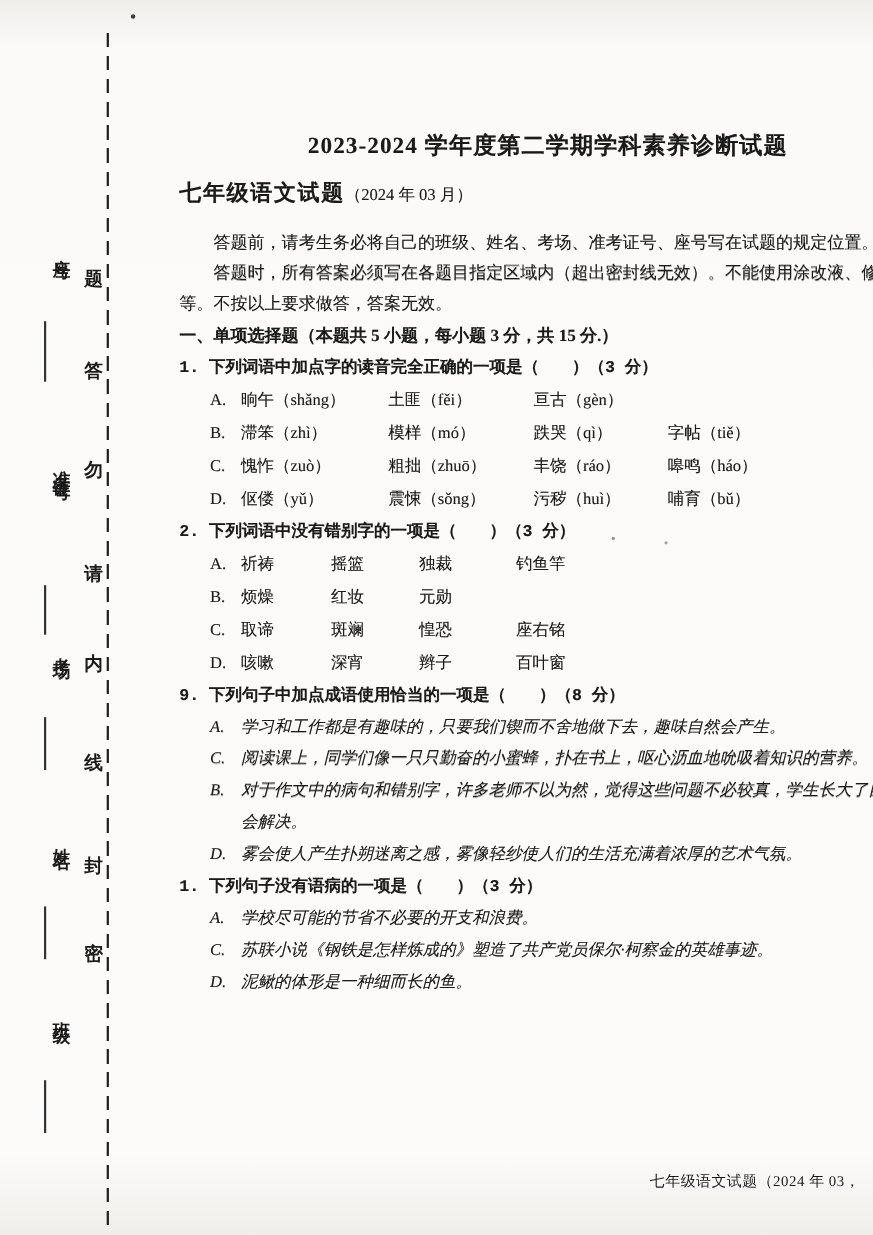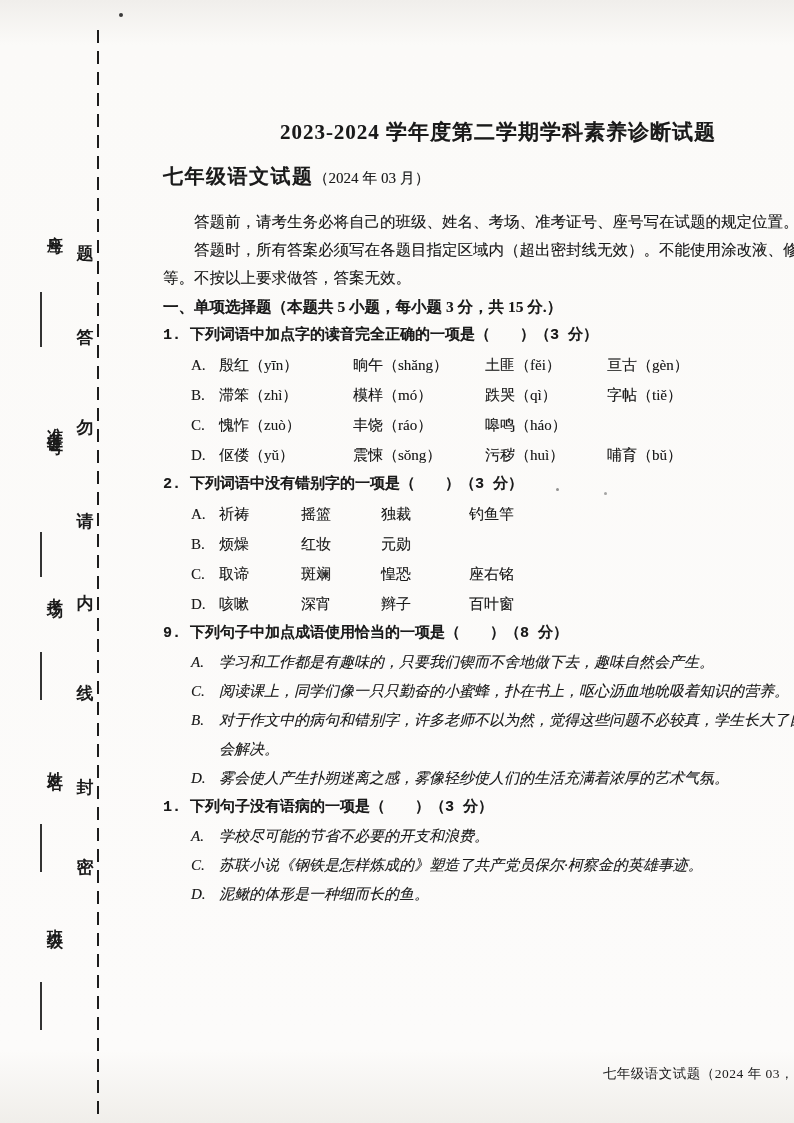--- a/index.html
+++ b/index.html
@@ -60,21 +60,21 @@
     display:grid; grid-template-columns:28px 134px 132px 122px auto;
     padding-left:28px; font-size:15px; line-height:30px;
   }
   .opt4.narrow { grid-template-columns:28px 82px 80px 88px auto; }
   .opt-sent {
     padding-left:56px; text-indent:-28px;
     font-size:15px; line-height:29px;font-style:italic;
   }
   .opt-sent .olabel { display:inline-block; width:28px; text-indent:0; }
   .footer {
-    position:absolute; right:0; bottom:40px;
+    position:absolute; right:12px; bottom:40px;
     font-size:13.5px; letter-spacing:.5px;
   }
 </style>
 </head>
 <body>
 
 <div class="page">
 
   <span class="dot d1"></span>
   <span class="dot d2"></span>
@@ -110,35 +110,35 @@
 
     <p class="intro">答题前，请考生务必将自己的班级、姓名、考场、准考证号、座号写在试题的规定位置。</p>
     <p class="intro">答题时，所有答案必须写在各题目指定区域内（超出密封线无效）。不能使用涂改液、修正带等。不按以上要求做答，答案无效。</p>
 
     <p class="section-heading">一、单项选择题（本题共 5 小题，每小题 3 分，共 15 分.）</p>
 
     <div class="question">
       <p class="stem">1. 下列词语中加点字的读音完全正确的一项是（　　）（3 分）</p>
       <div class="opt4">
         <span class="olabel">A.</span>
-        <span class="word">殷红（yīn）</span>
         <span class="word">晌午（shǎng）</span>
         <span class="word">土匪（fěi）</span>
         <span class="word">亘古（gèn）</span>
       </div>
       <div class="opt4">
         <span class="olabel">B.</span>
         <span class="word">滞笨（zhì）</span>
         <span class="word">模样（mó）</span>
         <span class="word">跌哭（qì）</span>
         <span class="word">字帖（tiě）</span>
       </div>
       <div class="opt4">
         <span class="olabel">C.</span>
         <span class="word">愧怍（zuò）</span>
+        <span class="word">粗拙（zhuō）</span>
         <span class="word">丰饶（ráo）</span>
         <span class="word">嗥鸣（háo）</span>
       </div>
       <div class="opt4">
         <span class="olabel">D.</span>
         <span class="word">伛偻（yǔ）</span>
         <span class="word">震悚（sǒng）</span>
         <span class="word">污秽（huì）</span>
         <span class="word">哺育（bǔ）</span>
       </div>

